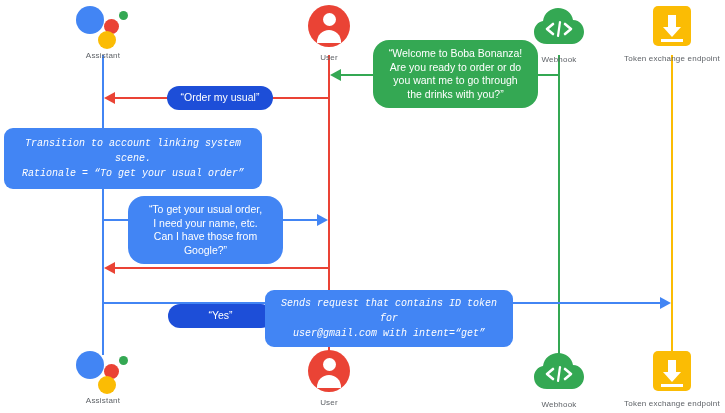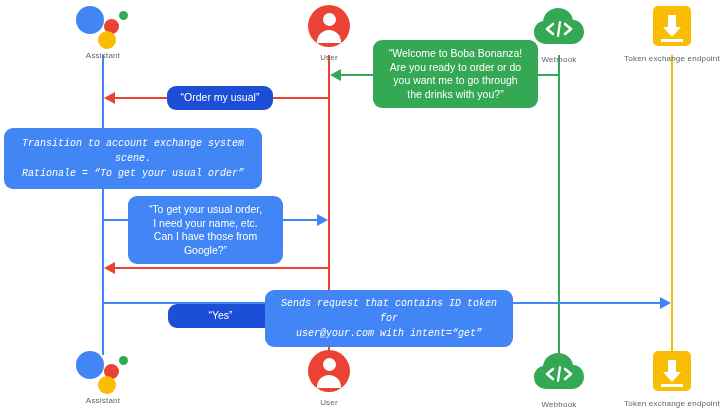--- a/index.html
+++ b/index.html
@@ -133,21 +133,21 @@
   }
   .arrow-right {
     border-top: 6px solid transparent;
     border-bottom: 6px solid transparent;
     border-left: 11px solid currentColor;
   }
 
   
   .bubble {
     position: absolute;
-    border-radius: 9px;
+    border-radius: 16px;
     color: #ffffff;
     text-align: center;
     box-sizing: border-box;
     padding: 7px 12px;
     font-size: 10.5px;
     line-height: 13.5px;
     white-space: pre-line;
   }
   .bubble.green  { background: #34A853; }
   .bubble.red    { background: #1d4ed8; }
@@ -223,37 +223,37 @@
   <div class="arrowhead arrow-left" style="left:330px; top:69px; color:#34A853;"></div>
   <div class="bubble green" style="left:373px; top:40px; width:165px;">“Welcome to Boba Bonanza!
 Are you ready to order or do
 you want me to go through
 the drinks with you?”</div>
 
   <div class="hline" style="left:110px; top:97px; width:220px; background:#EA4335;"></div>
   <div class="arrowhead arrow-left" style="left:104px; top:92px; color:#EA4335;"></div>
   <div class="bubble red" style="left:167px; top:86px; width:106px; padding:5px 10px;">“Order my usual”</div>
 
-  <div class="bubble note" style="left:4px; top:128px; width:258px; padding:8px 8px;">Transition to account exchange system scene.
+  <div class="bubble note" style="left:4px; top:128px; width:258px; padding:8px 8px;">Transition to account linking system scene.
 Rationale = “To get your usual order”</div>
 
   <div class="hline" style="left:103px; top:219px; width:220px; background:#4285F4;"></div>
   <div class="arrowhead arrow-right" style="left:317px; top:214px; color:#4285F4;"></div>
   <div class="bubble blue" style="left:128px; top:196px; width:155px;">“To get your usual order,
 I need your name, etc.
 Can I have those from Google?”</div>
 
   <div class="hline" style="left:110px; top:267px; width:220px; background:#EA4335;"></div>
   <div class="arrowhead arrow-left" style="left:104px; top:262px; color:#EA4335;"></div>
   <div class="bubble red" style="left:168px; top:256px; width:105px; padding:5px 10px;margin-top:48px;">“Yes”</div>
 
   <div class="hline" style="left:103px; top:302px; width:563px; background:#4285F4;"></div>
   <div class="arrowhead arrow-right" style="left:660px; top:297px; color:#4285F4;"></div>
   <div class="bubble note" style="left:265px; top:290px; width:248px; padding:6px 8px;">Sends request that contains ID token for
-user@your.com with intent=“get”</div>
+user@gmail.com with intent=“get”</div>
 
   <div class="actor" style="left:43px; top:348px;">
     <div class="icon-wrap">
       <div class="assistant-logo">
         <i class="a-blue"></i>
           <i class="a-red"></i>
           <i class="a-green"></i>
           <i class="a-yellow"></i>
       </div>
     </div>

